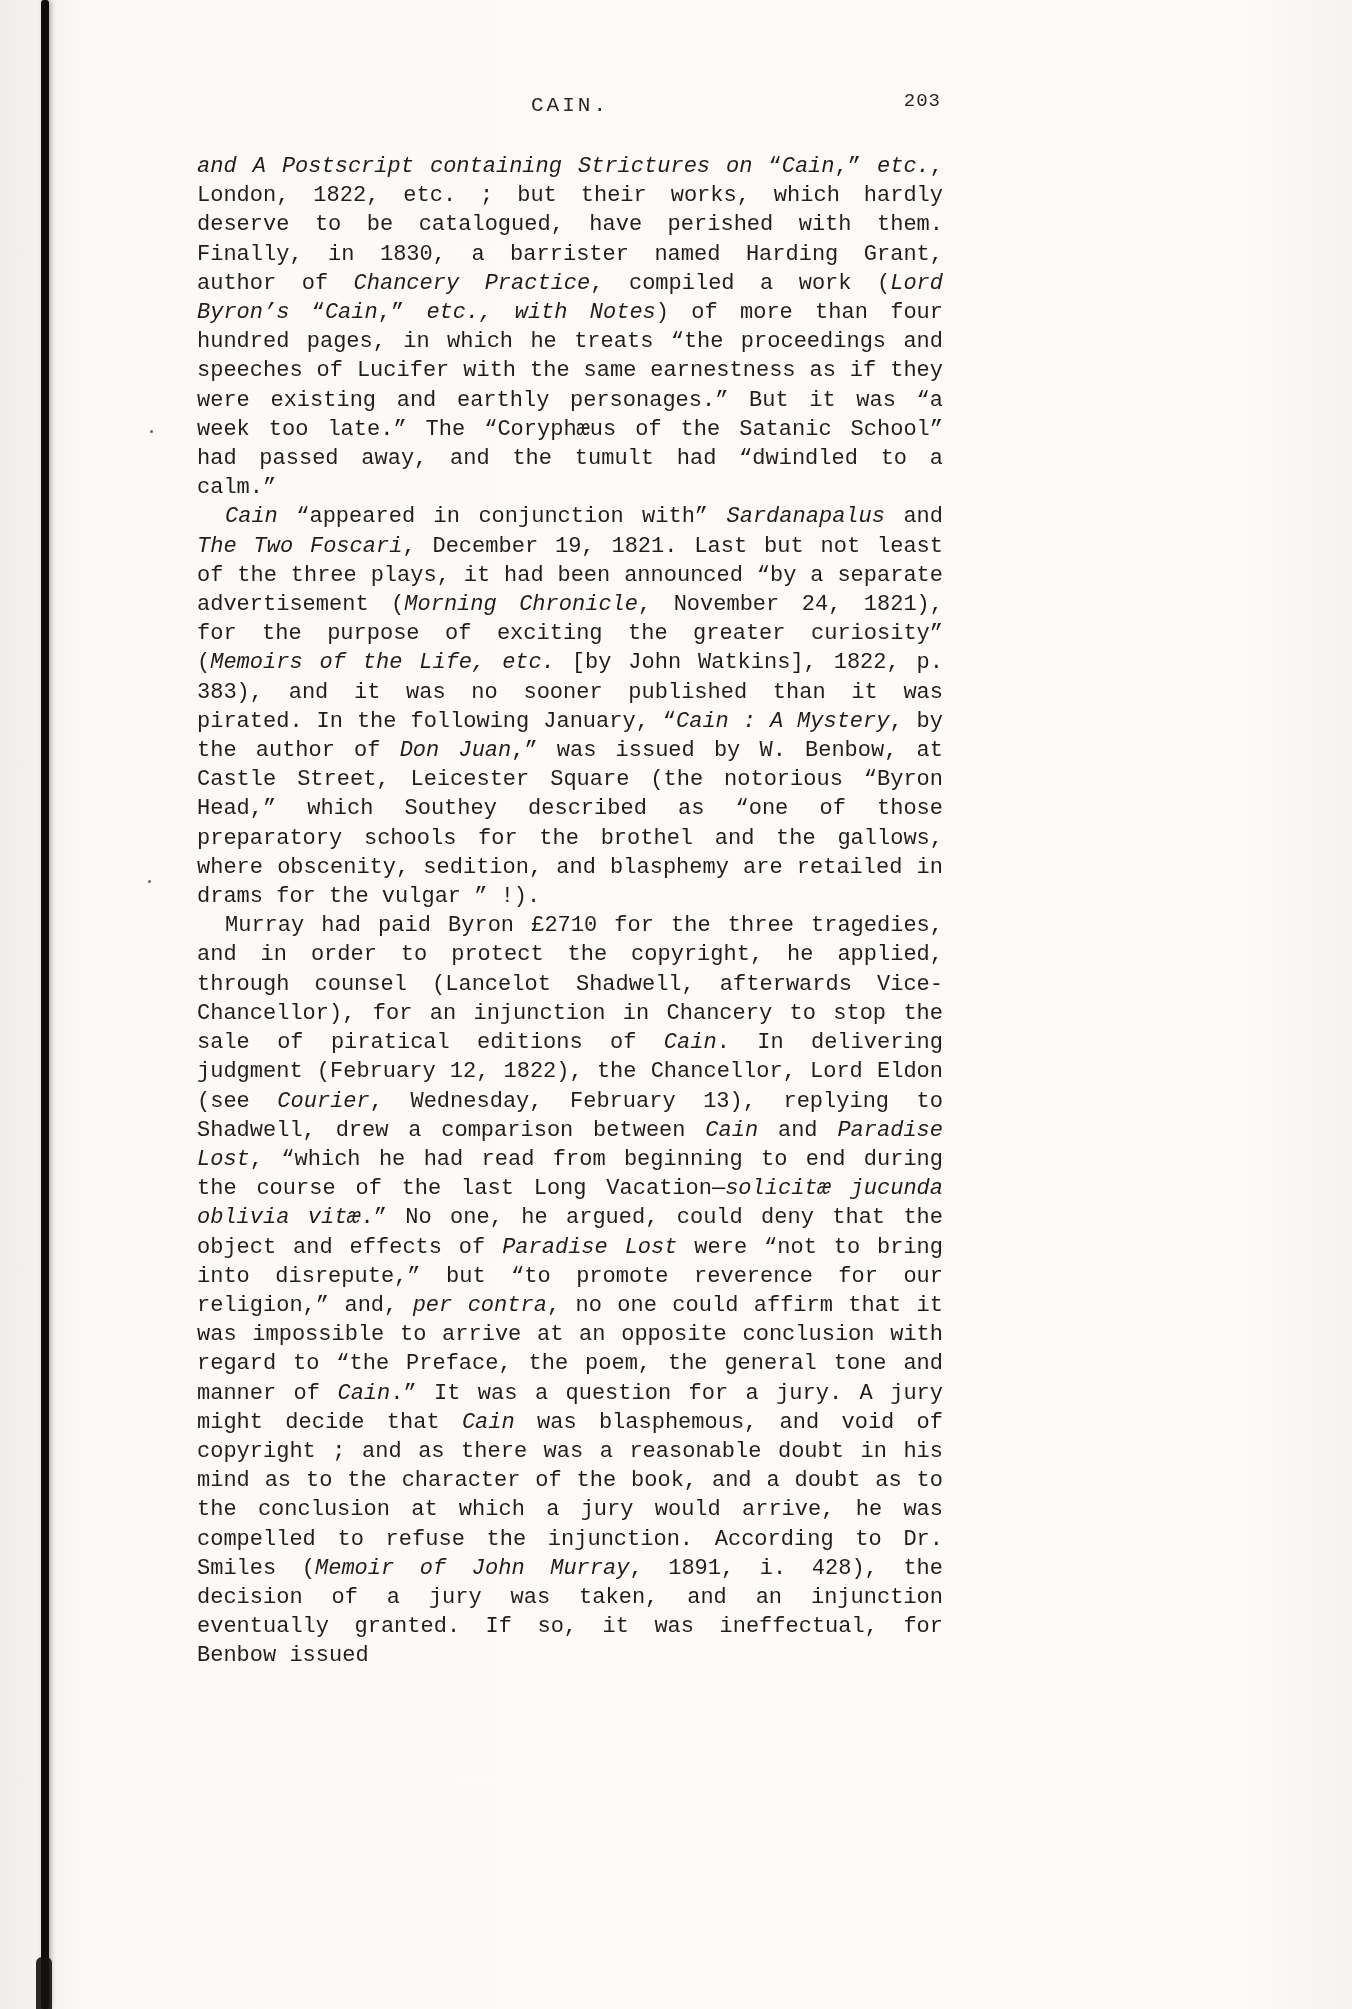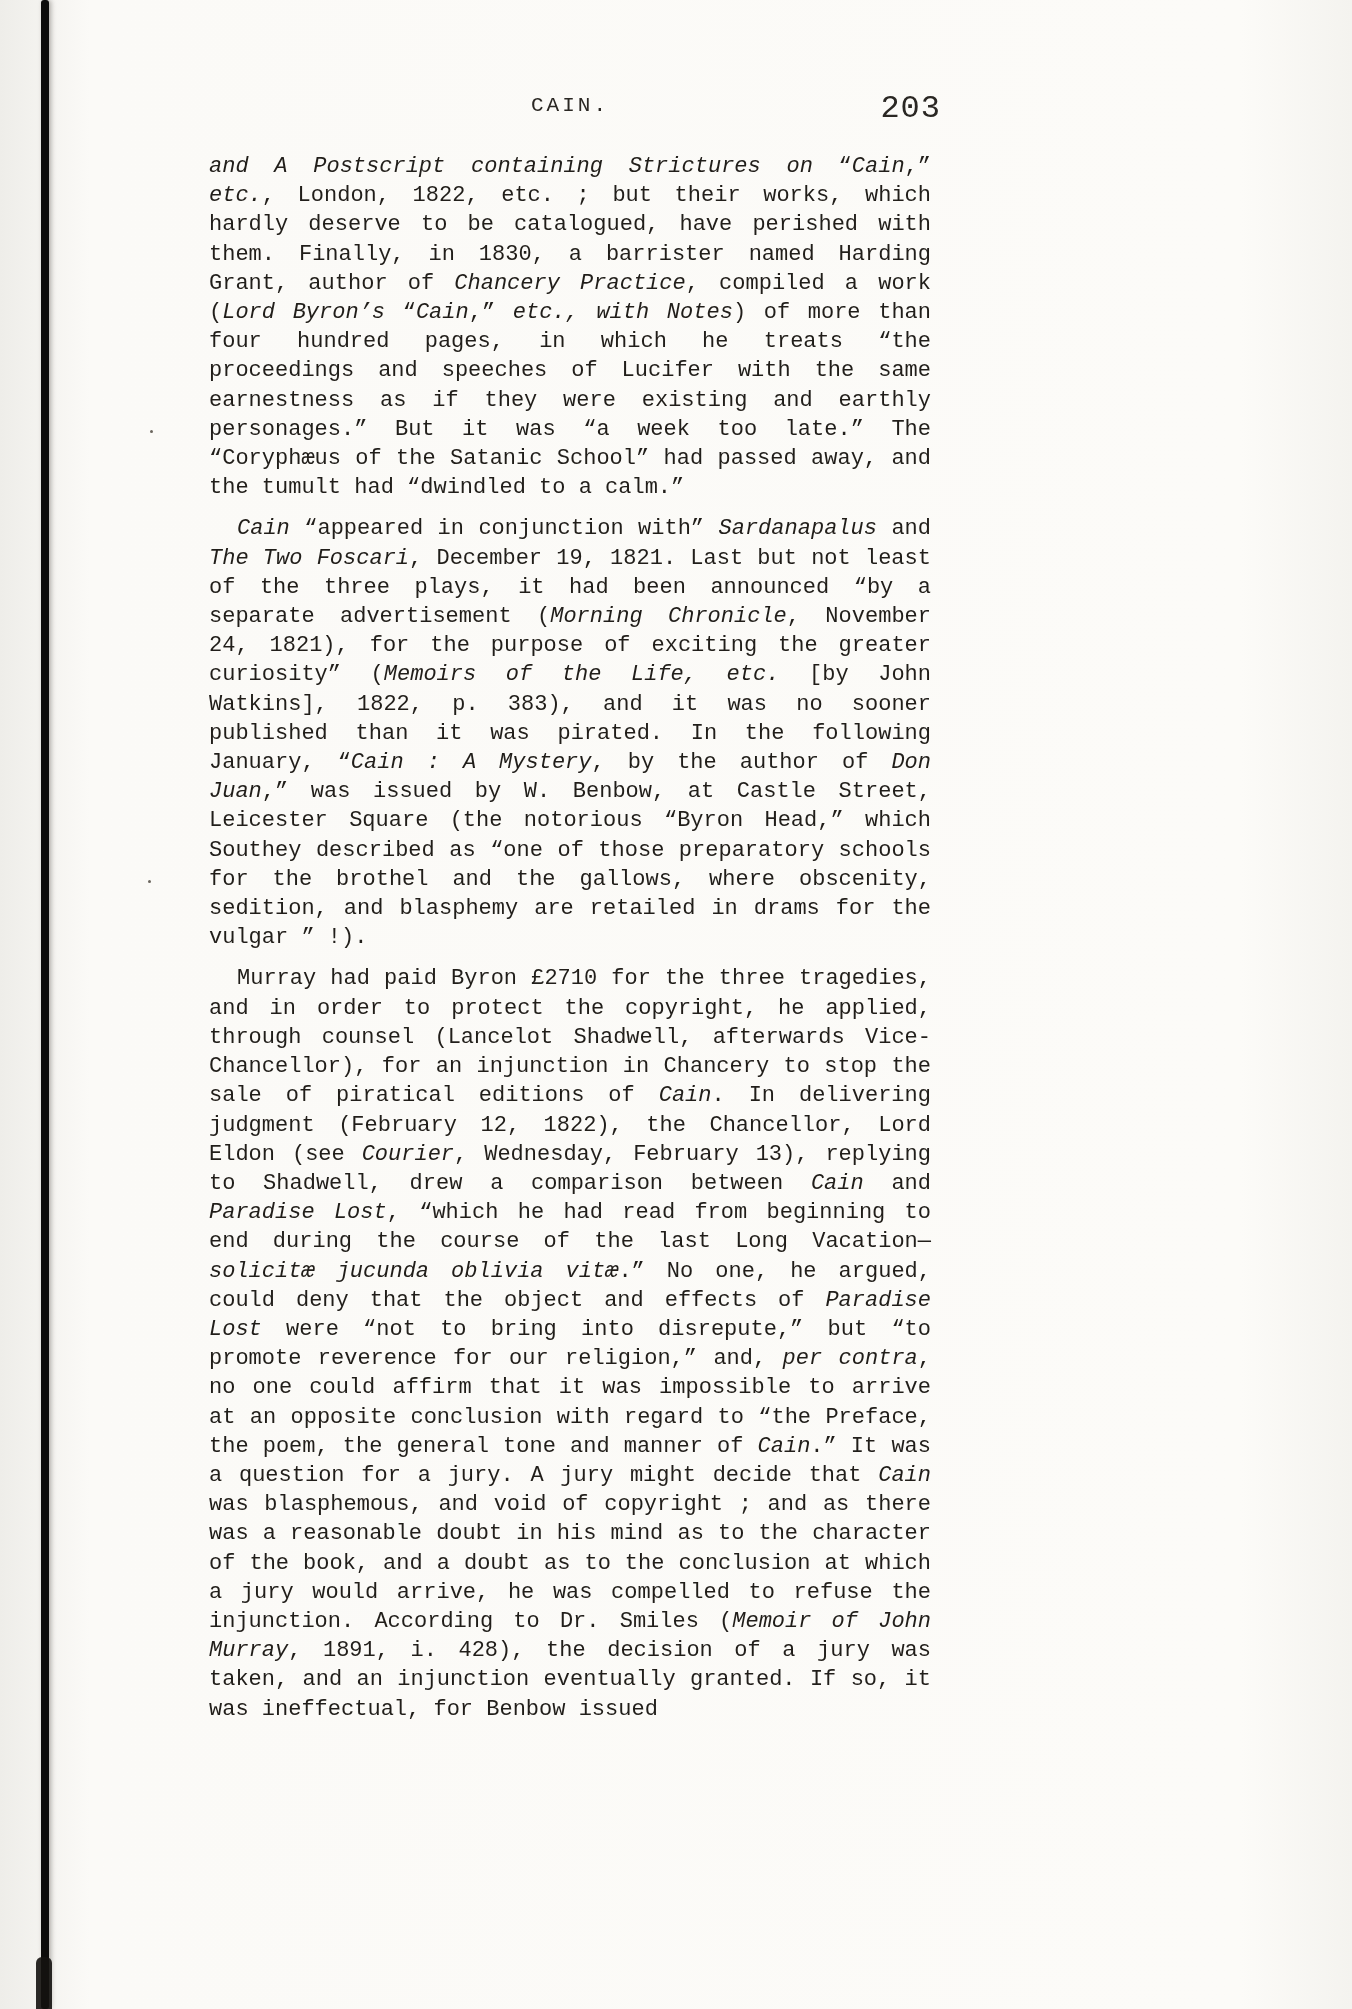--- a/index.html
+++ b/index.html
@@ -60,30 +60,30 @@
     top: 4px;
     transform: translateX(-50%);
     font-size: 21px;
     letter-spacing: 3px;
     color: #2a2723;
   }
   .head-page {
     position: absolute;
     right: 2px;
     top: 0;
-    font-size: 32px;
+    font-size: 19px;
     letter-spacing: 1px;
     color: #2a2723;
   }
   .body-text {
     font-size: 22px;
     line-height: 29.2px;
     text-align: justify;
   }
-  .para { margin: 12px; }
+  .para { margin: 0; }
   .para.indent { text-indent: 28px; }
   .para i { font-style: italic; }
 </style>
 </head>
 <body>
 
 <div class="page">
   <div class="binding-line"></div>
   <div class="binding-smudge"></div>
   <div class="speck speck-1"></div>

